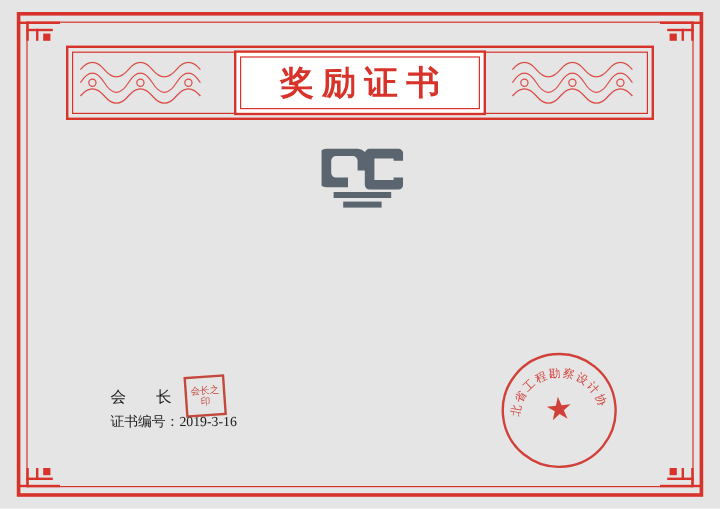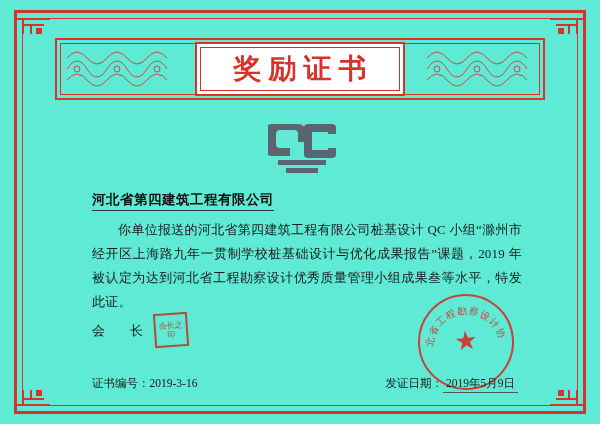--- a/index.html
+++ b/index.html
@@ -10,21 +10,21 @@
   body {
     width: 600px;
     height: 424px;
     font-family: "Liberation Serif", serif;
     overflow: hidden;
   }
   .certificate {
     position: relative;
     width: 600px;
     height: 424px;
-    background: #5eead4;
+    background: #e5e5e5;
     box-sizing: border-box;
   }
   
   .border-outer {
     position: absolute;
     left: 14px;
     top: 10px;
     right: 14px;
     bottom: 10px;
     border: 3px solid #d8332a;
@@ -229,26 +229,25 @@
     font-size: 9.5px;
     fill: #d0342c;
     font-family: "DejaVu Sans", sans-serif;
     letter-spacing: 1.4px;
   }
 
   
   .footer {
     position: absolute;
     left: 92px;
-    top: 376px;
+    top: 344px;
     width: 430px;
     font-size: 11.5px;
     color: #1a1a1a;
     display: flex;
-    justify-content: space-between;
   }
   .footer .f-item { white-space: nowrap; }
   .footer .f-value { border-bottom: 0; }
   .f-right { padding-right: 4px; }
   .f-underline {
     display: inline-block;
     border-bottom: 1px solid #555;
     padding: 0 3px 1px 3px;
   }
 </style>
@@ -327,24 +326,20 @@
     <svg width="68" height="58" viewBox="0 0 68 58">
       <g fill="#5a6570">
         <path d="M4 6 h26 a8 8 0 0 1 8 8 v10 h-8 v-8 a4 4 0 0 0 -4 -4 h-14 a4 4 0 0 0 -4 4 v10 a4 4 0 0 0 4 4 h10 v8 h-18 a8 8 0 0 1 -8 -8 v-16 a8 8 0 0 1 8 -8 z"></path>
         <path d="M40 6 h24 a4 4 0 0 1 4 4 v6 h-8 v-2 h-16 v18 h16 v-2 h8 v6 a4 4 0 0 1 -4 4 h-24 a4 4 0 0 1 -4 -4 v-26 a4 4 0 0 1 4 -4 z"></path>
         <rect x="10" y="42" width="48" height="5"></rect>
         <rect x="18" y="50" width="32" height="5"></rect>
       </g>
     </svg>
   </div>
 
-  <div class="body-block">
-    <div class="awardee">河北省第四建筑工程有限公司</div>
-    <div class="para"><span class="indent"></span><span>你单位报送的河北省第四建筑工程有限公司桩基设计 QC 小组“滁州市经开区上海路九年一贯制学校桩基础设计与优化成果报告”课题，2019 年被认定为达到河北省工程勘察设计优秀质量管理小组成果叁等水平，特发此证。</span></div>
-  </div>
 
   <div class="sign-row">
     <span class="sign-label">会　长</span>
     <span class="sign-seal">会长之印</span>
   </div>
 
   <div class="stamp">
     <svg class="arc" viewBox="0 0 92 92">
       <defs>
         <path id="arcpath" d="M 12 52 A 34 34 0 0 1 80 52" fill="none"></path>
@@ -353,18 +348,15 @@
         <textPath href="#arcpath" startOffset="50%">河北省工程勘察设计协会</textPath>
       </text>
     </svg>
     <span class="star">★</span>
   </div>
 
   <div class="footer">
     <div class="f-item">
       <span>证书编号：</span><span class="f-value">2019-3-16</span>
     </div>
-    <div class="f-item f-right">
-      <span>发证日期：</span><span class="f-underline">2019年5月9日</span>
-    </div>
   </div>
 
 </div>
 
 </body></html>

